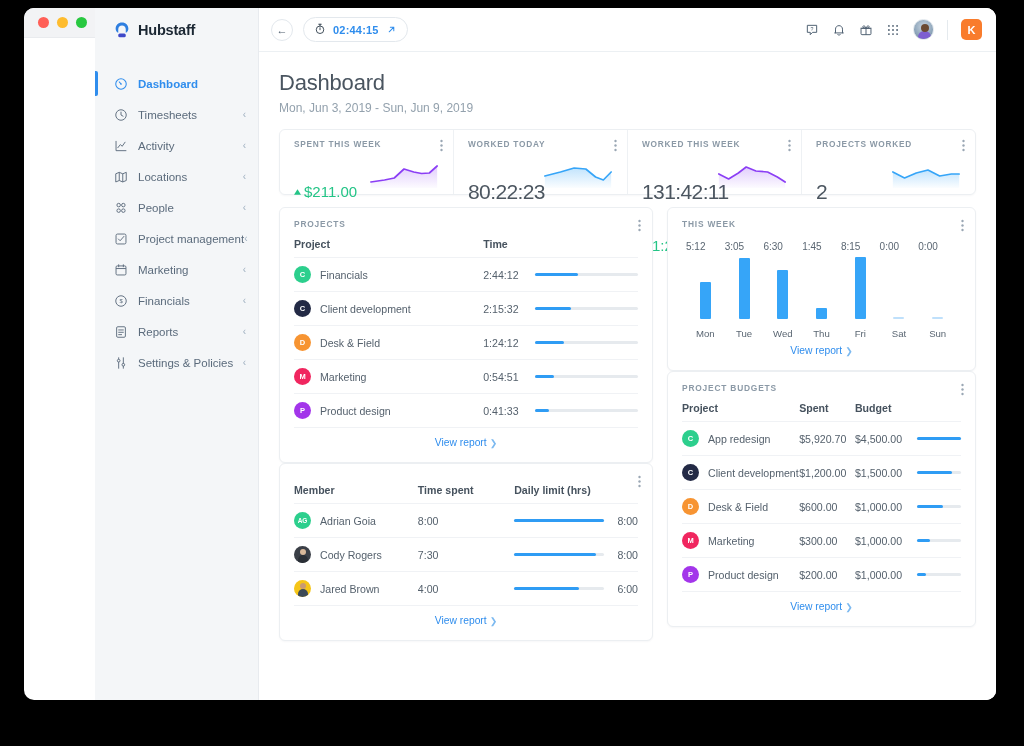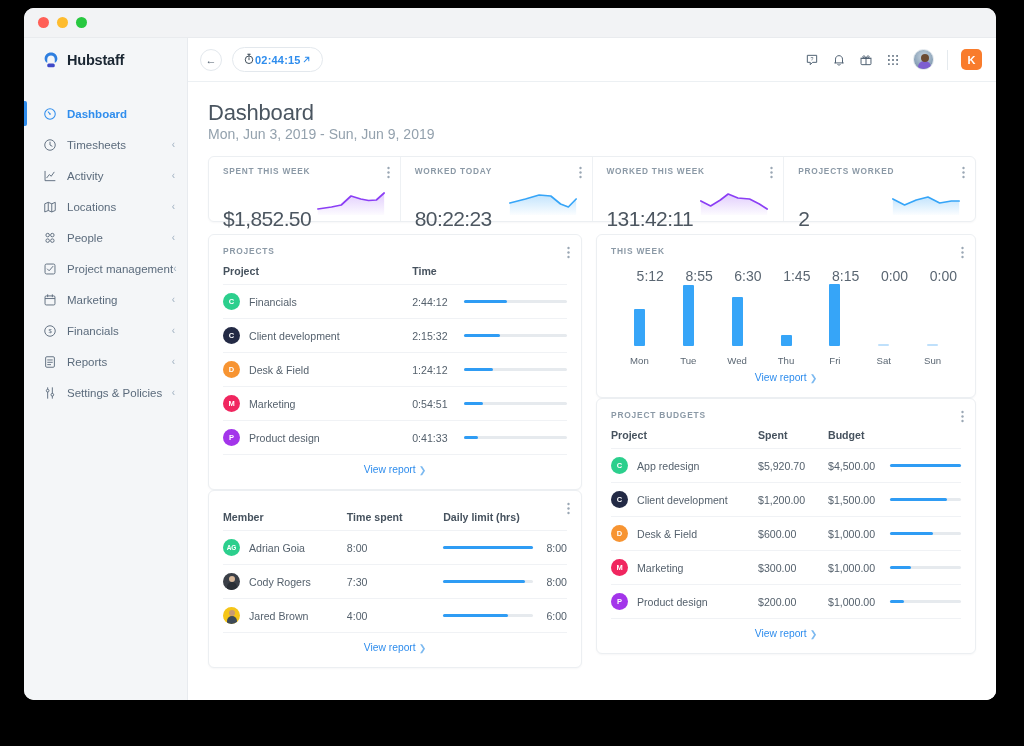--- a/index.html
+++ b/index.html
@@ -11,21 +11,21 @@
   }
   .window {
     position: absolute;
     left: 24px; top: 8px;
     width: 972px; height: 692px;
     background: #ffffff;
     border-radius: 10px;
     overflow: hidden;
     box-shadow: 0 8px 40px rgba(0,0,0,0.5);
     display: flex;
-    flex-direction: column;
+    flex-direction: row;
   }
   
   .titlebar {
     height: 30px;
     background: #f2f3f5;
     display: flex;
     align-items: center;
     padding-left: 14px;
     flex: none;
     border-bottom: 1px solid #e9ebee;
@@ -95,21 +95,21 @@
   .back-btn {
     width: 22px; height: 22px; border-radius: 50%;
     border: 1px solid #e3e8ed; background: #fff;
     display: flex; align-items: center; justify-content: center;
     color: #4a5a6a; font-size: 11px; cursor: pointer;
   }
   .timer-pill {
     margin-left: 10px;
     height: 25px; border-radius: 13px;
     border: 1px solid #e3e8ed; background: #fff;
-    display: flex; align-items: center; 
+    display: flex; align-items: center; gap: 7px;
     padding: 0 10px; cursor: pointer;
   }
   .timer-val { color: #2f8ded; font-size: 11px; font-weight: bold; letter-spacing: 0.2px; }
   .topbar-spacer { flex: 1; }
   .top-icons { display: flex; align-items: center; gap: 13px; }
   .top-icon { color: #4f6071; cursor: pointer; display:flex; }
   .avatar-img {
     width: 21px; height: 21px; border-radius: 50%;
     background: radial-gradient(circle at 50% 35%, #c9d6e2 0%, #8fa6bb 60%, #6f8699 100%);
     border: 1px solid #dfe6ec; cursor: pointer; position: relative; overflow: hidden;
@@ -131,21 +131,21 @@
     cursor: pointer;
   }
 
   
   .content {
     flex: 1; overflow: hidden;
     padding: 18px 20px 0 20px;
     background: #fff;
   }
   .page-title { font-size: 22px; color: #4a5560; font-weight: normal; letter-spacing: -0.2px;}
-  .page-sub { font-size: 14px; color: #93a1ad; }
+  .page-sub { font-size: 12px; color: #93a1ad; margin-top: 5px; }
 
   
   .kpi-row {
     margin-top: 14px;
     display: flex;
     border: 1px solid #eceff2;
     border-radius: 6px;
     background: #fff;
     height: 66px;
     box-shadow: 0 1px 2px rgba(20,40,70,0.035);
@@ -222,21 +222,21 @@
     font-size: 10.3px; color: #2f8ded; cursor: pointer;
     border-top: 1px solid #f0f2f5;
     margin-top: 0;
   }
   .view-report .arr { color: #7cb9f0; margin-left: 3px; font-size: 9px; }
 
   
   .chart-area { padding: 12px 4px 2px 4px; }
   .chart-cols { display: flex; height: 98px; align-items: flex-end; }
   .chart-col { flex: 1; display: flex; flex-direction: column; align-items: center; height: 100%; justify-content: flex-end; }
-  .chart-val { font-size: 14px; color: #5a6672; position: absolute; top: 0; left: 0; right: 0; text-align: right; }
+  .chart-val { font-size: 10px; color: #5a6672; position: absolute; top: 0; left: 0; right: 0; text-align: left; }
   .chart-colwrap { position: relative; flex: 1; display: flex; flex-direction: column; justify-content: flex-end; align-items: center; width: 100%; }
   .chart-bar { width: 11px; background: #36a5f8; border-radius: 1px; }
   .chart-bar.zero { height: 2px; background: #bfe0fb; width: 11px; }
   .chart-x { font-size: 9.6px; color: #5a6672; margin-top: 9px; }
 
   
   .mav {
     width: 17px; height: 17px; border-radius: 50%;
     font-size: 6.5px; font-weight: bold; color: #fff;
     display: flex; align-items: center; justify-content: center; flex: none;
@@ -453,21 +453,20 @@
       </div>
 
       <div class="content">
         <div class="page-title">Dashboard</div>
         <div class="page-sub">Mon, Jun 3, 2019 - Sun, Jun 9, 2019</div>
 
         <div class="kpi-row">
 
           <div class="kpi">
             <span class="kpi-label">SPENT THIS WEEK</span>
-            <span class="kpi-value">$1,852.50</span>
             <span class="kpi-delta up">
               <svg width="7" height="6" viewBox="0 0 10 8">
                   <path d="M5 0 L10 8 L0 8 Z" fill="#23c486"></path>
                 </svg>
               <span>$211.00</span>
             </span>
             <span class="kpi-menu">
               <svg class="kebab" width="3" height="13" viewBox="0 0 4 16" fill="#9aa7b4">
                   <circle cx="2" cy="2" r="1.6"></circle>
                   <circle cx="2" cy="8" r="1.6"></circle>
@@ -781,21 +780,21 @@
                 <div class="chart-cols">
                   <div class="chart-col">
                     <div class="chart-colwrap">
                       <span class="chart-val">5:12</span>
                       <span class="chart-bar" style="height:47%"></span>
                     </div>
                     <span class="chart-x">Mon</span>
                   </div>
                   <div class="chart-col">
                     <div class="chart-colwrap">
-                      <span class="chart-val">8:55</span>
+                      <span class="chart-val">3:05</span>
                       <span class="chart-bar" style="height:78%"></span>
                     </div>
                     <span class="chart-x">Tue</span>
                   </div>
                   <div class="chart-col">
                     <div class="chart-colwrap">
                       <span class="chart-val">6:30</span>
                       <span class="chart-bar" style="height:63%"></span>
                     </div>
                     <span class="chart-x">Wed</span>

